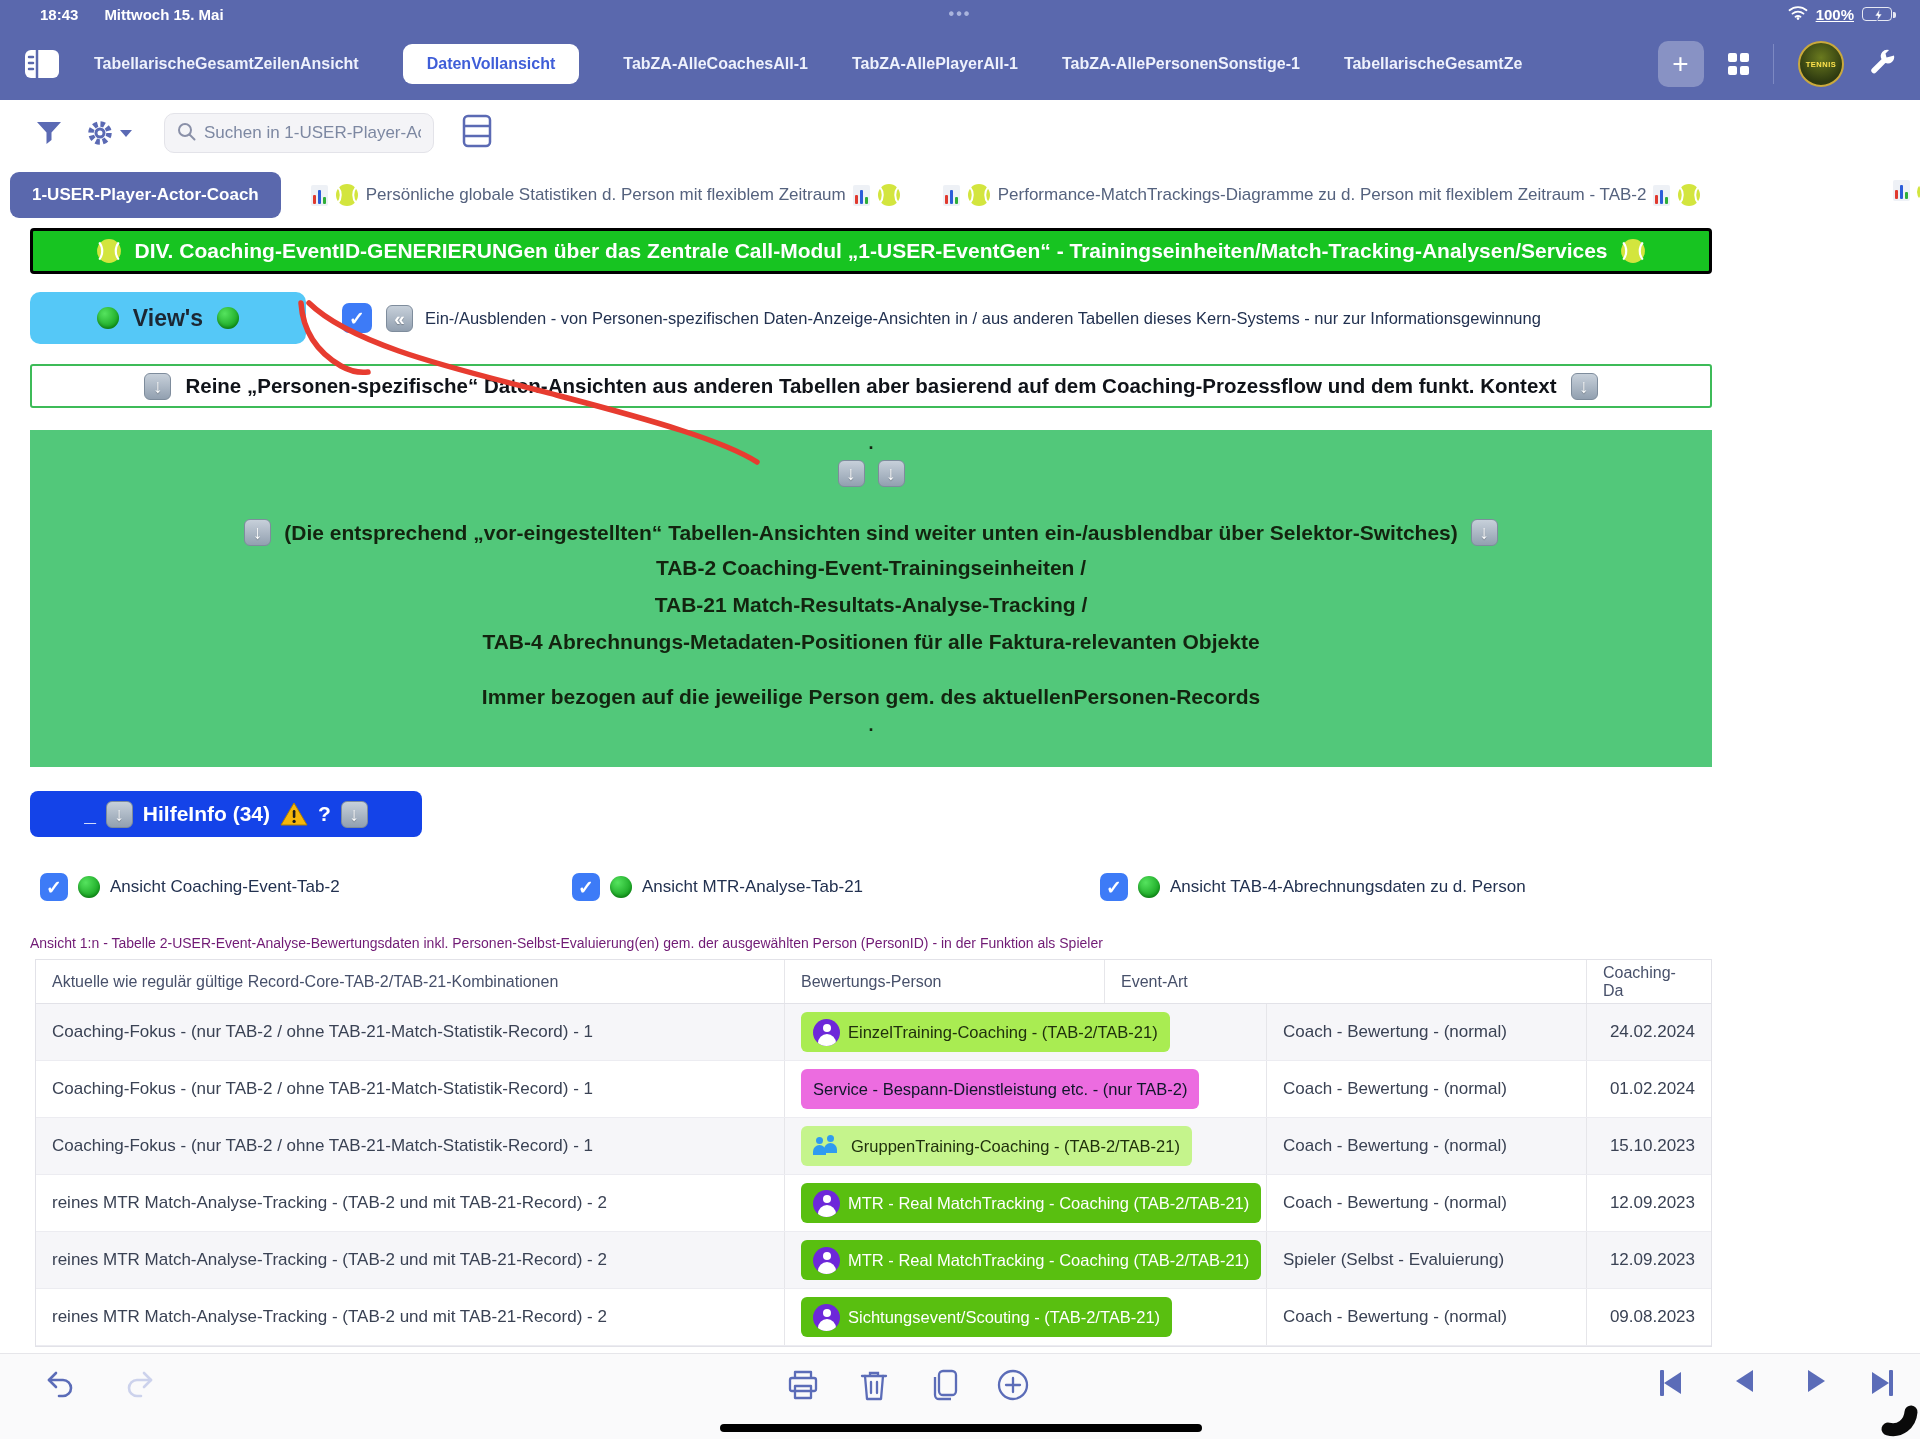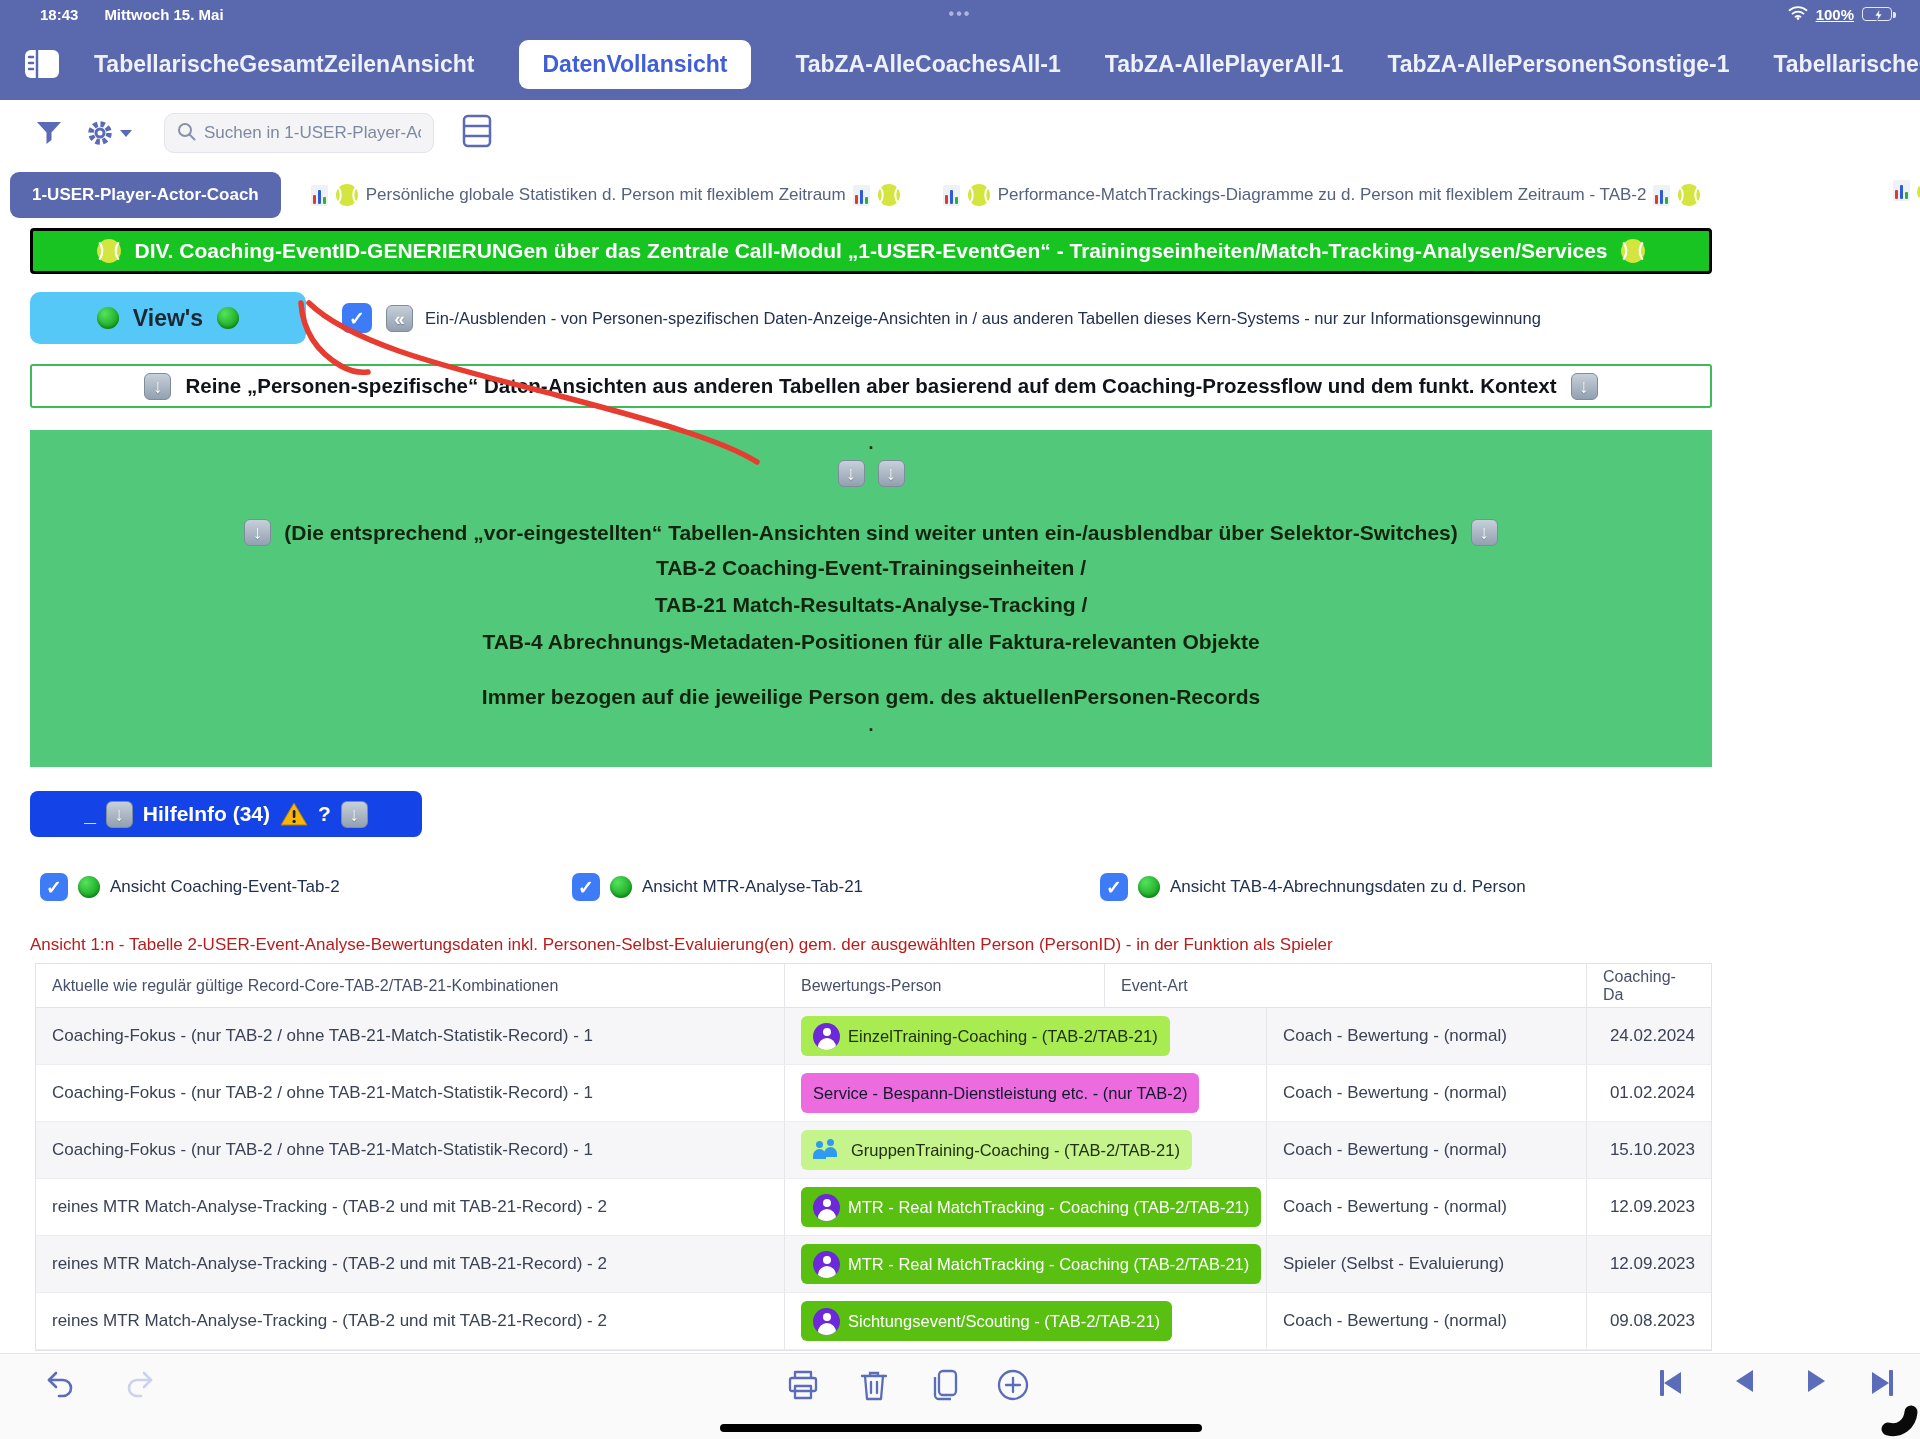--- a/index.html
+++ b/index.html
@@ -18,21 +18,21 @@
   .battery { position:relative; width:30px; height:14px; border:1.5px solid rgba(255,255,255,.85);
              border-radius:4px; padding:1px; }
   .battery::after { content:""; position:absolute; right:-5px; top:4px; width:3px; height:6px;
                     background:rgba(255,255,255,.85); border-radius:0 2px 2px 0; }
   .battery-fill { width:100%; height:100%; background:#3ad34f; border-radius:2px; }
   .battery-bolt { position:absolute; left:10px; top:1px; width:12px; height:12px; }
 
   .tab-bar { height:72px; display:flex; align-items:center; padding:0 24px; }
   .sidebar-btn { width:36px; height:30px; margin-right:34px; flex:none; }
   .tabs { display:flex; align-items:center; gap:44px; }
-  .tab { color:#eef1fc; font-size:23px; font-weight:bold; white-space:nowrap; cursor:default; }
+  .tab { color:#eef1fc; font-size:16px; font-weight:bold; white-space:nowrap; cursor:default; }
   .tab.active { background:#fff; color:#3f5ed8; padding:11px 24px; border-radius:9px; }
   .tab.truncated { max-width:215px; overflow:hidden; }
   .tab-right { margin-left:auto; display:flex; align-items:center; gap:24px; }
   .add-tab-btn { width:46px; height:46px; background:rgba(255,255,255,.28); border-radius:10px;
                  color:#fff; font-size:28px; font-weight:400; display:flex; align-items:center;
                  justify-content:center; margin-left:-26px; }
   .grid-btn { display:grid; grid-template-columns:9px 9px; grid-template-rows:9px 9px; gap:3.5px; }
   .grid-btn span { background:#fff; border-radius:2px; }
   .tb-divider { width:1px; height:40px; background:#7d89c3; }
   .avatar { width:46px; height:46px; border-radius:50%;
@@ -130,21 +130,21 @@
   .help-btn { margin:24px 0 0 30px; width:392px; height:46px; background:#1443e8; border-radius:8px;
               display:flex; align-items:center; justify-content:center; gap:10px; color:#fff;
               font-weight:bold; font-size:21px; }
   .warn-icon { flex:none; }
 
   .toggles-row { margin:36px 0 0 40px; display:flex; align-items:center; }
   .toggle-item { display:flex; align-items:center; gap:10px; }
   .toggle-item .lbl { font-size:17px; color:#223150; }
   .ti-1 { width:532px; } .ti-2 { width:528px; }
 
-  .table-caption { margin:34px 0 0 30px; font-size:17px; color:#b91c1c; }
+  .table-caption { margin:34px 0 0 30px; font-size:14px; color:#701a75; }
 
   
   .dtable { margin:8px 0 0 35px; width:1677px; border:1px solid #e2e2e8; }
   .t-row, .t-head { display:flex; }
   .t-head { height:44px; background:#fff; border-bottom:1px solid #e2e2e8; font-size:16px;
             font-weight:500; color:#47506a; }
   .t-row { height:57px; border-bottom:1px solid #ececf1; font-size:17px; color:#3a4254;
            background:#fff; }
   .t-row.alt { background:#f6f6f9; }
   .td, .th { display:flex; align-items:center; padding-left:16px; overflow:hidden; }

